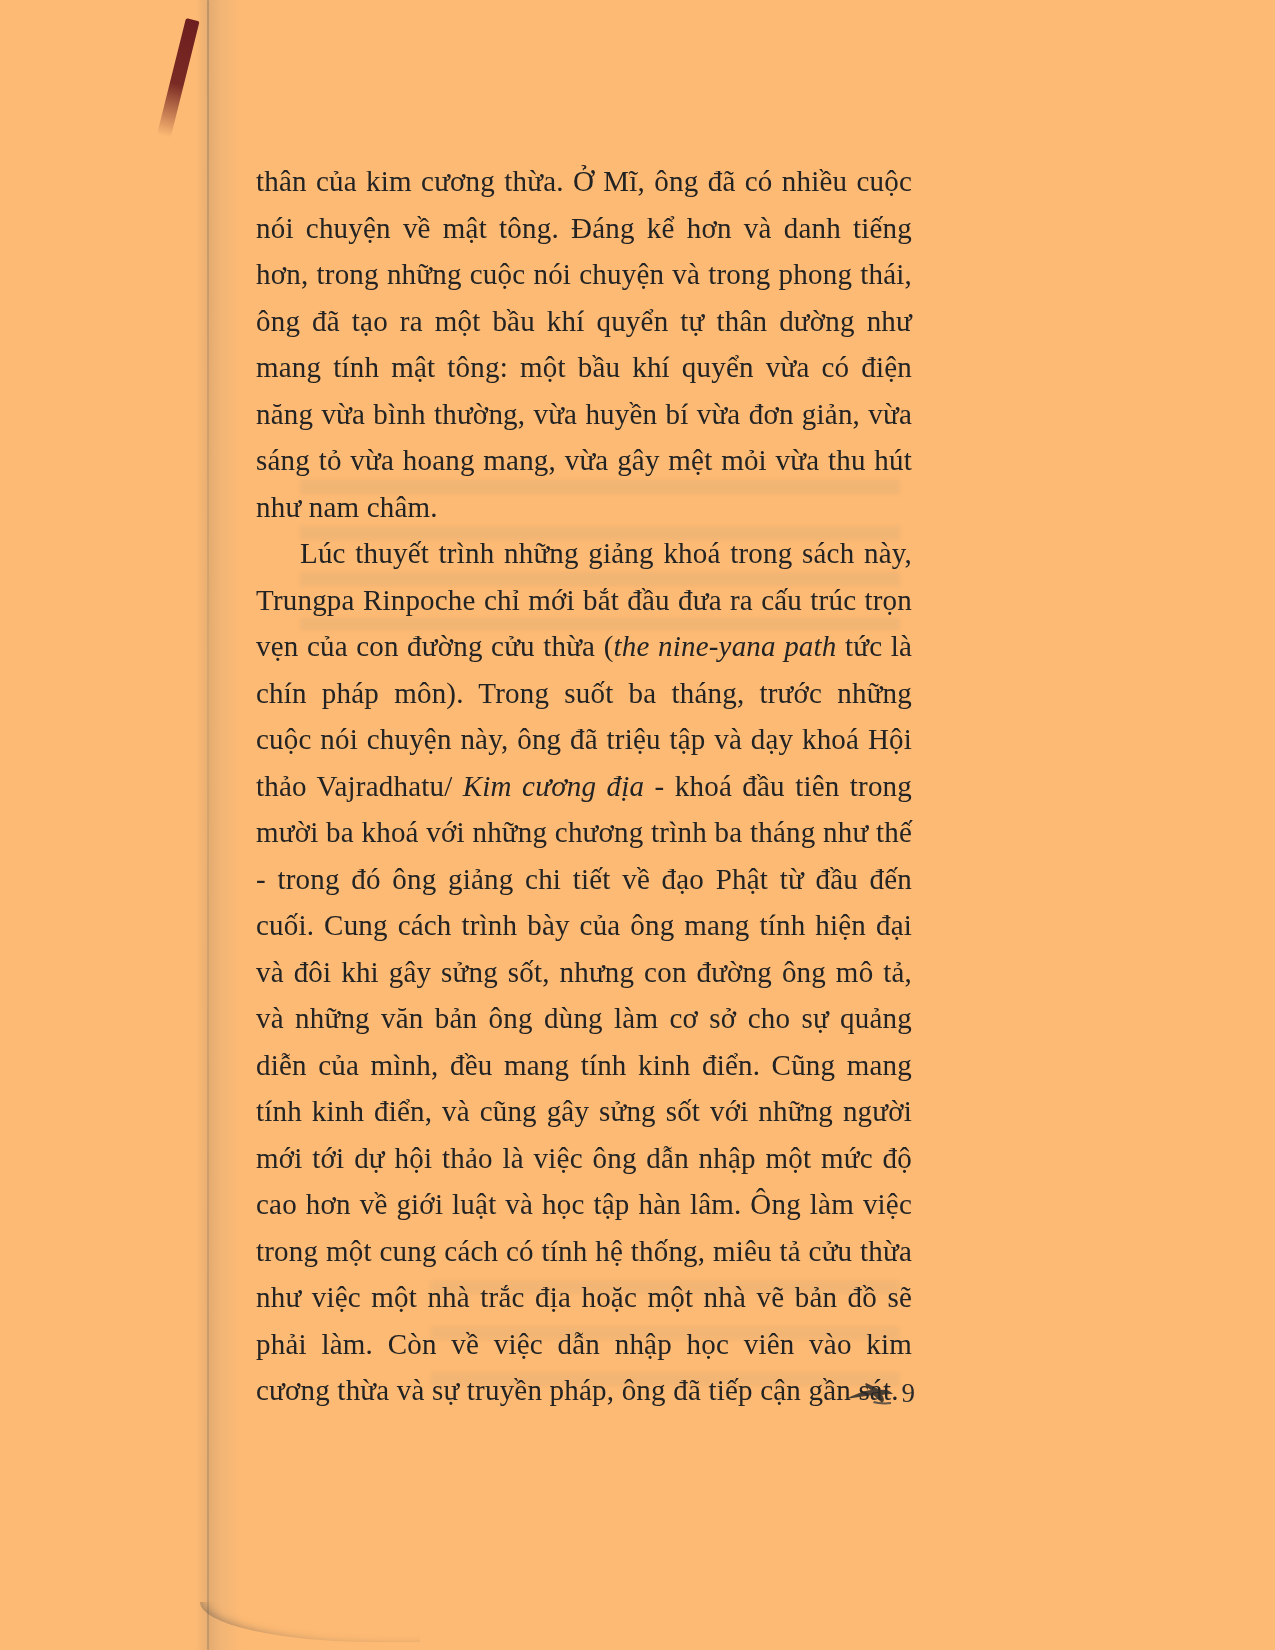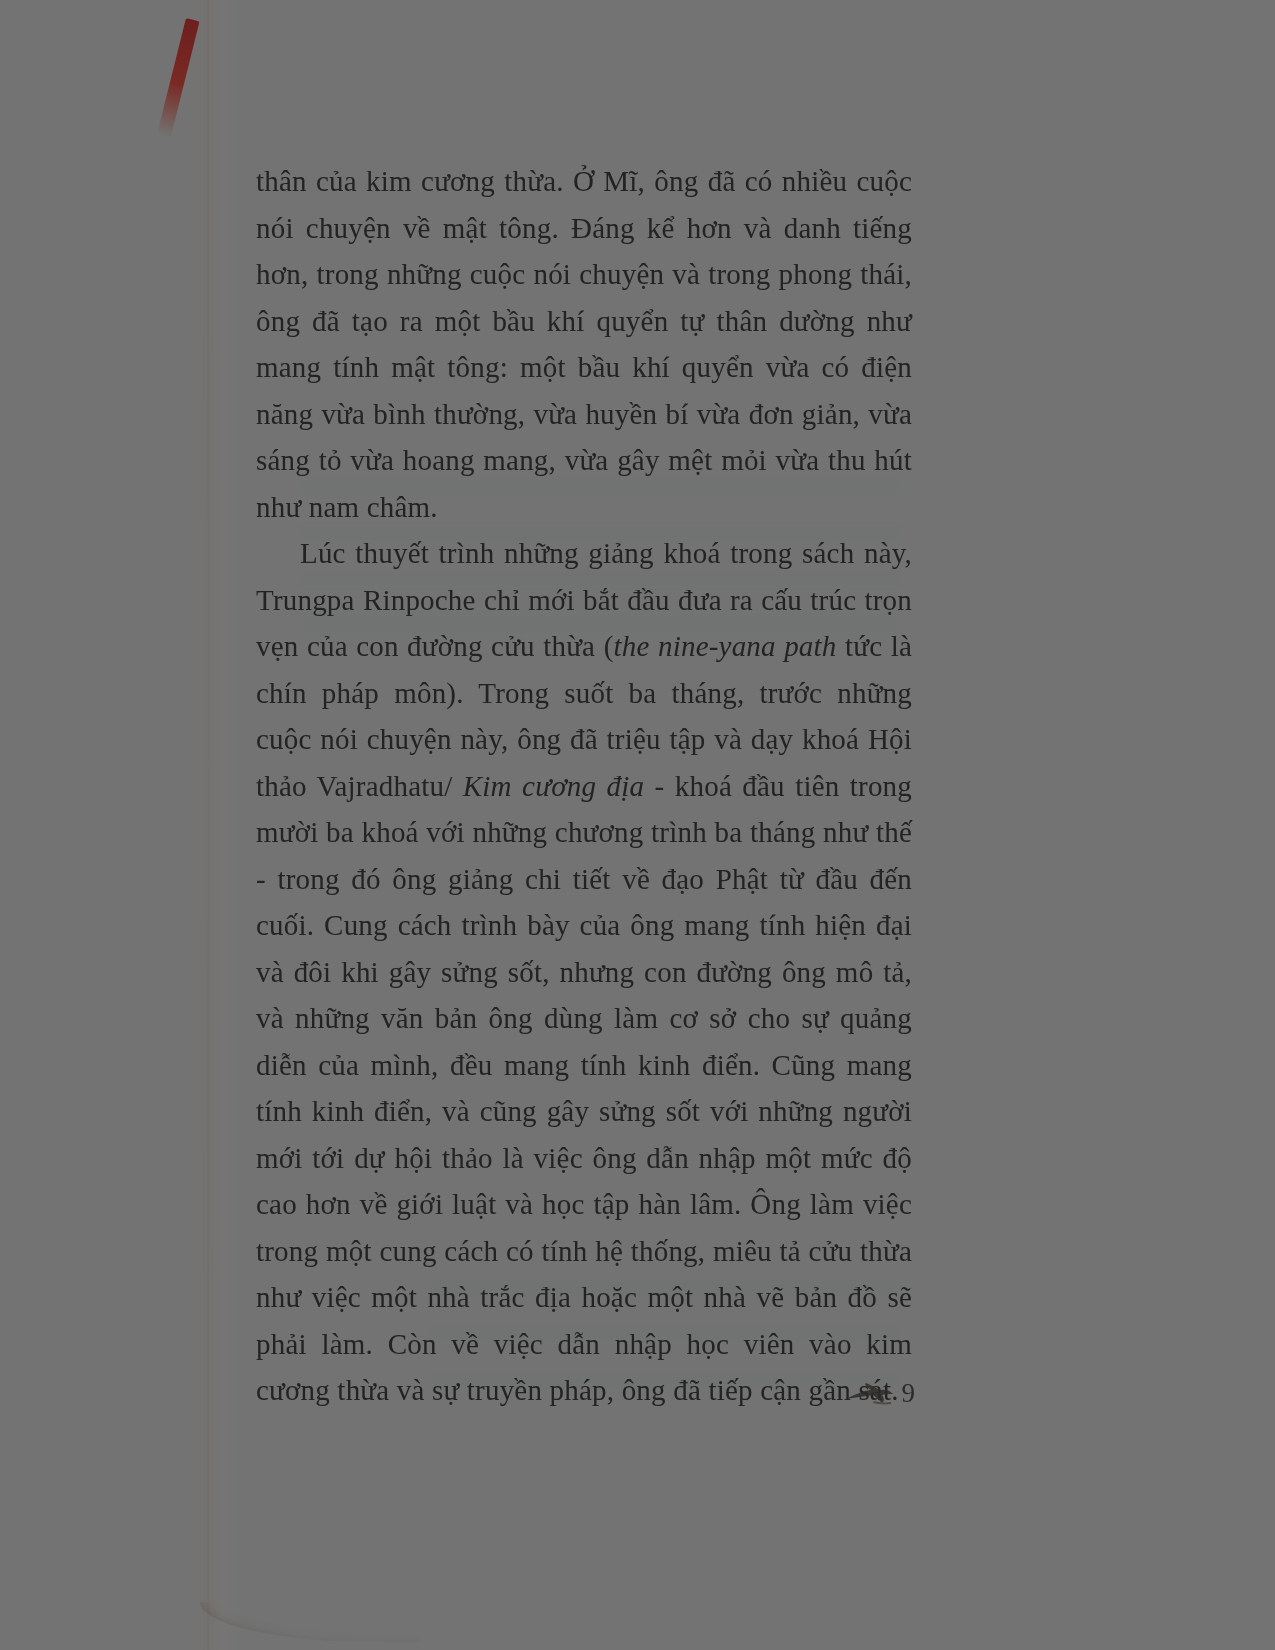--- a/index.html
+++ b/index.html
@@ -10,21 +10,21 @@
   body {
     width: 1275px;
     height: 1650px;
     position: relative;
     overflow: hidden;
     font-family: "Liberation Serif", "DejaVu Serif", serif;
   }
   .scan-page {
     position: absolute;
     inset: 0;
-    background: #737373;
+    background: #fdba74;
   }
   
   .cover-corner {
     position: absolute;
     left: 186px;
     top: 18px;
     width: 14px;
     height: 120px;
     background: linear-gradient(180deg, #6d1f1f 0%, #7a2a24 55%, rgba(122,42,36,0) 100%);
     transform: rotate(14deg);

